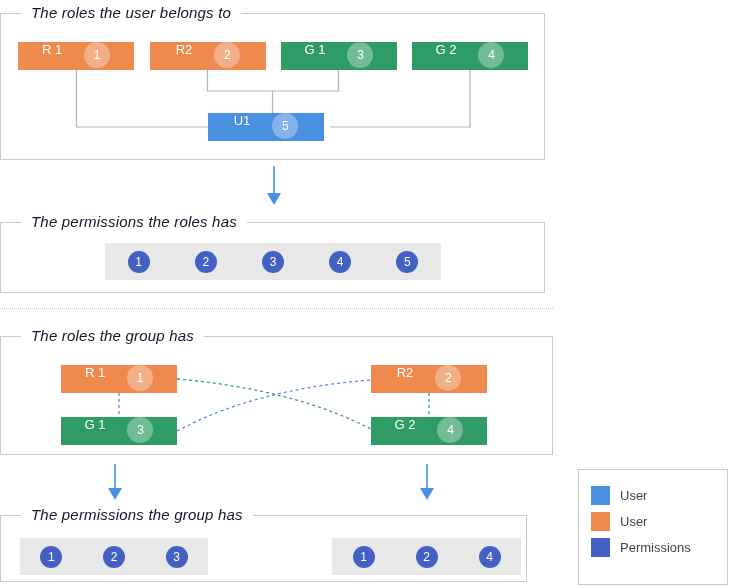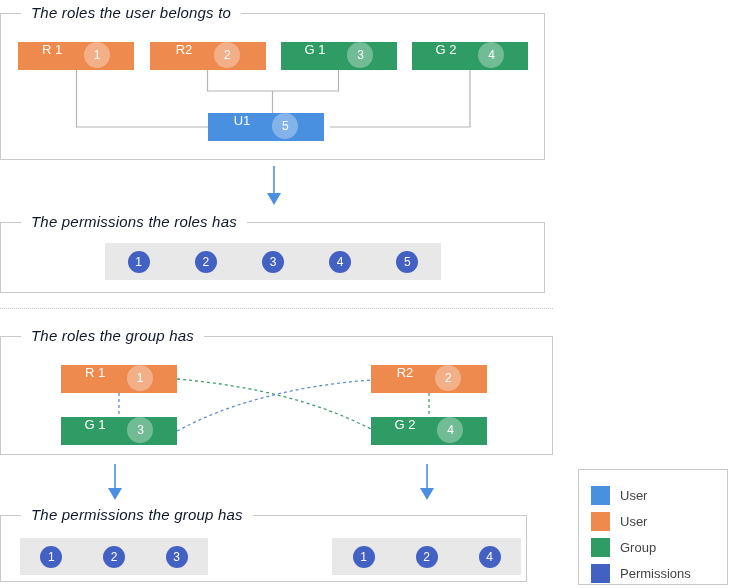--- a/index.html
+++ b/index.html
@@ -152,22 +152,18 @@
   <div class="legend">
     <div class="legend-row">
       <span class="legend-swatch" style="background-color: rgb(74, 144, 224);"></span>
       <span class="legend-label">User</span>
     </div>
     <div class="legend-row">
       <span class="legend-swatch" style="background-color: rgb(238, 138, 78);"></span>
       <span class="legend-label">User</span>
     </div>
     <div class="legend-row">
-      <span class="legend-swatch" style="background-color: rgb(46, 156, 100);"></span>
-      <span class="legend-label">Group</span>
-    </div>
-    <div class="legend-row">
       <span class="legend-swatch" style="background-color: rgb(67, 97, 194);"></span>
       <span class="legend-label">Permissions</span>
     </div>
   </div>
 
 </div>
 
 </body></html>

